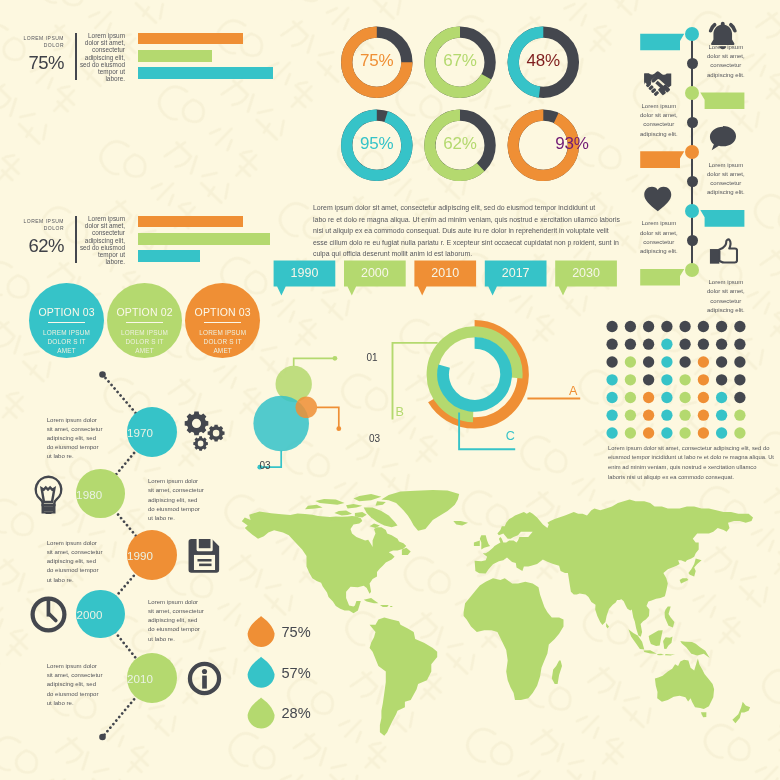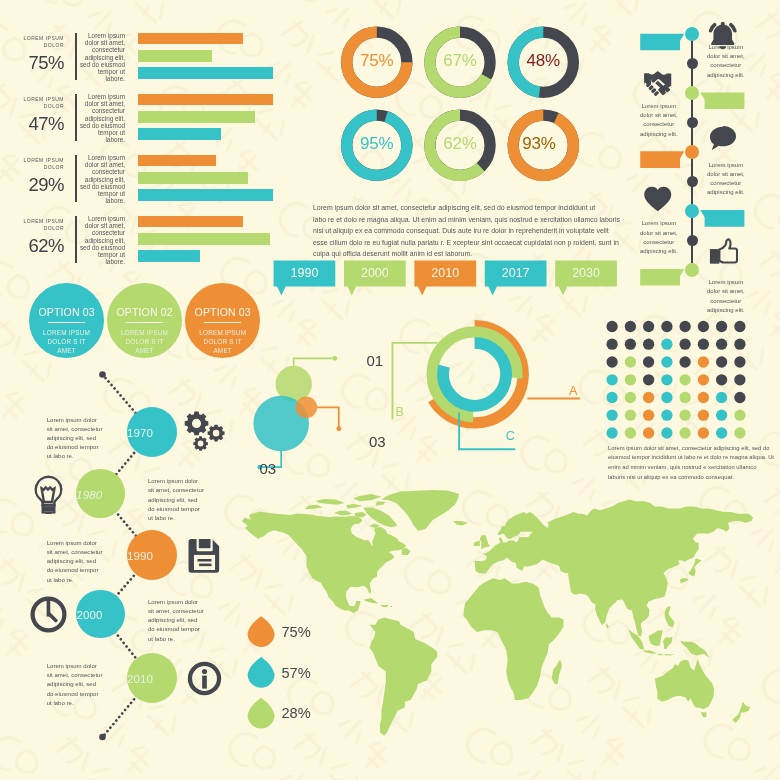--- a/index.html
+++ b/index.html
@@ -29,21 +29,21 @@
   .opt-title{position:absolute;width:100%;text-align:center;color:#fbf8ea;font-size:10.5px;letter-spacing:.15px;}
   .opt-rule{position:absolute;height:1.4px;background:#fbf8ea;}
   .opt-sub{position:absolute;width:100%;text-align:center;color:#eef0df;font-size:6.4px;line-height:9.1px;letter-spacing:.2px;}
   
   .tl-text{position:absolute;font-size:6.0px;color:#55565c;line-height:9.3px;}
   
   .ytl-circle{position:absolute;border-radius:50%;}
   .ytl-year{position:absolute;width:100%;text-align:left;color:#eaf2e4;font-size:11.6px;letter-spacing:.1px;}
   .ytl-text{position:absolute;font-size:6.05px;color:#55565c;line-height:9.15px;width:56px;white-space:normal;}
   
-  .bub-lbl{position:absolute;font-size:15px;color:#3f4148;letter-spacing:-.1px;padding-left:28px;}
+  .bub-lbl{position:absolute;font-size:10px;color:#3f4148;letter-spacing:-.1px;padding-left:28px;}
   .rad-lbl{position:absolute;font-size:12.6px;}
   .dot-cap{position:absolute;font-size:5.85px;color:#55565c;line-height:9.75px;white-space:nowrap;}
   .drop-pct{position:absolute;font-size:14.6px;color:#44474e;letter-spacing:-0.1px;}
 </style>
 </head>
 <body>
 
 <div id="stage">
 <svg class="wm" viewBox="0 0 780 780">
 <defs>
@@ -73,38 +73,20 @@
       </defs>
 <rect width="780" height="780" fill="url(#wmpat)"></rect>
     </svg>
 <div class="bar-row" style="top:32.8px;height:52px;">
   <div class="bar-label" style="top:2.2px;">LOREM IPSUM DOLOR</div>
   <div class="bar-pct" style="top:19.2px;">75%</div>
   <div class="bar-divider" style="left:75.2px;top:0px;height:47px;"></div>
   <div class="bar-desc" style="left:77.5px;top:-0.8px;">Lorem ipsum dolor sit amet, consectetur adipiscing elit, sed do eiusmod tempor ut labore.</div>
   <div class="bar" style="left:137.6px;top:0.0px;width:105.5px;background:#ef8f35;"></div>
   <div class="bar" style="left:137.6px;top:17.4px;width:74.4px;background:#b4d96f;"></div>
-  <div class="bar" style="left:137.6px;top:34.7px;width:135.2px;background:#36c3c8;"></div>
-</div>
-<div class="bar-row" style="top:93.8px;height:52px;">
-  <div class="bar-label" style="top:2.2px;">LOREM IPSUM DOLOR</div>
-  <div class="bar-pct" style="top:19.2px;">47%</div>
-  <div class="bar-divider" style="left:75.2px;top:0px;height:47px;"></div>
-  <div class="bar-desc" style="left:77.5px;top:-0.8px;">Lorem ipsum dolor sit amet, consectetur adipiscing elit, sed do eiusmod tempor ut labore.</div>
-  <div class="bar" style="left:137.6px;top:0.0px;width:135.2px;background:#ef8f35;"></div>
-  <div class="bar" style="left:137.6px;top:17.4px;width:117.6px;background:#b4d96f;"></div>
-  <div class="bar" style="left:137.6px;top:34.7px;width:83.8px;background:#36c3c8;"></div>
-</div>
-<div class="bar-row" style="top:154.8px;height:52px;">
-  <div class="bar-label" style="top:2.2px;">LOREM IPSUM DOLOR</div>
-  <div class="bar-pct" style="top:19.2px;">29%</div>
-  <div class="bar-divider" style="left:75.2px;top:0px;height:47px;"></div>
-  <div class="bar-desc" style="left:77.5px;top:-0.8px;">Lorem ipsum dolor sit amet, consectetur adipiscing elit, sed do eiusmod tempor ut labore.</div>
-  <div class="bar" style="left:137.6px;top:0.0px;width:78.4px;background:#ef8f35;"></div>
-  <div class="bar" style="left:137.6px;top:17.4px;width:110.9px;background:#b4d96f;"></div>
   <div class="bar" style="left:137.6px;top:34.7px;width:135.2px;background:#36c3c8;"></div>
 </div>
 <div class="bar-row" style="top:215.8px;height:52px;">
   <div class="bar-label" style="top:2.2px;">LOREM IPSUM DOLOR</div>
   <div class="bar-pct" style="top:19.2px;">62%</div>
   <div class="bar-divider" style="left:75.2px;top:0px;height:47px;"></div>
   <div class="bar-desc" style="left:77.5px;top:-0.8px;">Lorem ipsum dolor sit amet, consectetur adipiscing elit, sed do eiusmod tempor ut labore.</div>
   <div class="bar" style="left:137.6px;top:0.0px;width:105.5px;background:#ef8f35;"></div>
   <div class="bar" style="left:137.6px;top:17.4px;width:132.5px;background:#b4d96f;"></div>
   <div class="bar" style="left:137.6px;top:34.7px;width:62.2px;background:#36c3c8;"></div>
@@ -121,21 +103,21 @@
   <circle cx="460.0" cy="145.3" r="30.1" fill="none" stroke="#44474e" stroke-width="11.3"></circle>
   <path d="M460.00 115.20 A30.10 30.10 0 1 0 480.60 167.24" fill="none" stroke="#b4d96f" stroke-width="11.3"></path>
   <circle cx="543.3" cy="145.3" r="30.1" fill="none" stroke="#44474e" stroke-width="11.3"></circle>
   <path d="M543.30 115.20 A30.10 30.10 0 1 0 556.12 118.06" fill="none" stroke="#ef8f35" stroke-width="11.3"></path>
 </svg>
 <div class="donut-label" style="left:336.8px;top:51.0px;width:80px;color:#ef8f35;">75%</div>
 <div class="donut-label" style="left:420.0px;top:51.0px;width:80px;color:#b4d96f;text-align:center;">67%</div>
 <div class="donut-label" style="left:503.3px;top:51.0px;width:80px;color:#7f1d1d;">48%</div>
 <div class="donut-label" style="left:336.8px;top:134.1px;width:80px;color:#36c3c8;">95%</div>
 <div class="donut-label" style="left:420.0px;top:134.1px;width:80px;color:#b4d96f;">62%</div>
-<div class="donut-label" style="left:499px;top:134.1px;width:80px;color:#a16207;">93%</div>
+<div class="donut-label" style="left:532px;top:134.1px;width:80px;color:#701a75;">93%</div>
 <div class="para" style="left:313px;top:202px;width:320px;">
   <div>Lorem ipsum dolor sit amet, consectetur adipiscing elit, sed do eiusmod tempor incididunt ut</div>
   <div>labo re et dolo re magna aliqua. Ut enim ad minim     veniam, quis nostrud e   xercitation ullamco laboris</div>
   <div>nisi ut aliquip ex ea commodo consequat. Duis aute iru      re dolor in  reprehenderit in   voluptate  velit</div>
   <div>esse cillum dolo  re eu fugiat nulla pariatu   r. E xcepteur sint occaecat cupidatat non p      roident, sunt in</div>
   <div>culpa qui officia deserunt mollit anim id est laborum.</div>
 </div>
 <svg class="abs" style="left:0;top:0;" width="780" height="320">
   <path d="M273.6 260.6 h61.7 v26.0 h-49.6 l-4.3 9.0 l-4.3 -9.0 h-3.5 z" fill="#36c3c8"></path>
   <path d="M344.0 260.6 h61.7 v26.0 h-49.6 l-4.3 9.0 l-4.3 -9.0 h-3.5 z" fill="#b4d96f"></path>
@@ -236,21 +218,21 @@
     </svg>
 <div class="ytl-circle" style="left:126.9px;top:406.8px;width:49.8px;height:49.8px;background:#36c3c8;"></div>
 <div class="ytl-year" style="left:126.9px;top:425.9px;width:49.8px;">1970</div>
 <svg class="abs" style="left:184.20px;top:411.20px;" width="41.00" height="41.00" viewBox="0 0 28 28" fill="#44474e">
       <path d="M16.60 7.00 L16.60 9.94 L14.84 10.26 L14.26 11.66 L15.28 13.13 L13.20 15.21 L11.73 14.19 L10.33 14.77 L10.01 16.53 L7.07 16.53 L6.75 14.77 L5.35 14.19 L3.88 15.21 L1.80 13.13 L2.82 11.66 L2.24 10.26 L0.48 9.94 L0.48 7.00 L2.24 6.68 L2.82 5.28 L1.80 3.81 L3.88 1.73 L5.35 2.75 L6.75 2.17 L7.07 0.41 L10.01 0.41 L10.33 2.17 L11.73 2.75 L13.20 1.73 L15.28 3.81 L14.26 5.28 L14.84 6.68 Z M5.43 8.47 a3.11 3.11 0 1 0 6.224 0 a3.11 3.11 0 1 0 -6.224 0 Z" fill-rule="evenodd"></path>
       <path d="M27.69 14.06 L27.69 16.18 L26.44 16.40 L26.02 17.41 L26.75 18.46 L25.25 19.96 L24.20 19.23 L23.19 19.65 L22.97 20.90 L20.85 20.90 L20.63 19.65 L19.62 19.23 L18.57 19.96 L17.07 18.46 L17.80 17.41 L17.38 16.40 L16.13 16.18 L16.13 14.06 L17.38 13.84 L17.80 12.83 L17.07 11.78 L18.57 10.28 L19.62 11.01 L20.63 10.59 L20.85 9.34 L22.97 9.34 L23.19 10.59 L24.20 11.01 L25.25 10.28 L26.75 11.78 L26.02 12.83 L26.44 13.84 Z M19.68 15.12 a2.23 2.23 0 1 0 4.469 0 a2.23 2.23 0 1 0 -4.469 0 Z" fill-rule="evenodd"></path>
       <path d="M16.30 21.35 L16.30 23.17 L15.22 23.36 L14.86 24.23 L15.49 25.13 L14.21 26.41 L13.31 25.78 L12.44 26.14 L12.25 27.22 L10.43 27.22 L10.24 26.14 L9.37 25.78 L8.47 26.41 L7.19 25.13 L7.82 24.23 L7.46 23.36 L6.38 23.17 L6.38 21.35 L7.46 21.16 L7.82 20.29 L7.19 19.39 L8.47 18.11 L9.37 18.74 L10.24 18.38 L10.43 17.30 L12.25 17.30 L12.44 18.38 L13.31 18.74 L14.21 18.11 L15.49 19.39 L14.86 20.29 L15.22 21.16 Z M9.42 22.26 a1.92 1.92 0 1 0 3.830 0 a1.92 1.92 0 1 0 -3.830 0 Z" fill-rule="evenodd"></path>
     </svg>
 <div class="ytl-text" style="left:46.7px;top:415.7px;text-align:left;">Lorem ipsum dolor sit amet, consectetur adipiscing elit, sed do eiusmod tempor ut labo re.</div>
 <div class="ytl-circle" style="left:76.1px;top:469.0px;width:48.6px;height:48.6px;background:#b4d96f;"></div>
-<div class="ytl-year" style="left:76.1px;top:487.5px;width:48.6px;font-style:italic;">1980</div>
+<div class="ytl-year" style="left:76.1px;top:487.5px;width:48.6px;">1980</div>
 <svg class="abs" style="left:27.60px;top:472.80px;" width="41.00" height="41.00" viewBox="0 0 28 28" fill="#44474e">
       <g fill="none" stroke="#44474e" stroke-width="1.65" stroke-linejoin="miter">
         <path d="M14 2.6 a8.7 8.7 0 0 0 -5.5 15.45 c1.0 .85 1.5 1.7 1.5 2.65 v1.25 h8.0 v-1.25 c0 -.95 .5 -1.8 1.5 -2.65 A8.7 8.7 0 0 0 14 2.6 z"></path>
         <path d="M9.3 10.5 l1.45 .9 l1.4 -1.5 l1.5 1.45 l1.45 -1.45 l1.45 1.5 l1.5 -.9 l-1.65 9.3 h-5.5 z"></path>
         <path d="M10.05 21.9 h7.9 v5.0 h-7.9 z"></path>
         <path d="M10.05 23.55 h7.9 M10.05 25.3 h7.9"></path>
       </g>
       <path d="M11.95 27.1 h4.1 v1.9 h-4.1 z"></path>
     </svg>
 <div class="ytl-text" style="left:148.0px;top:477.3px;text-align:left;">Lorem ipsum dolor sit amet, consectetur adipiscing elit, sed do eiusmod tempor ut labo re.</div>

